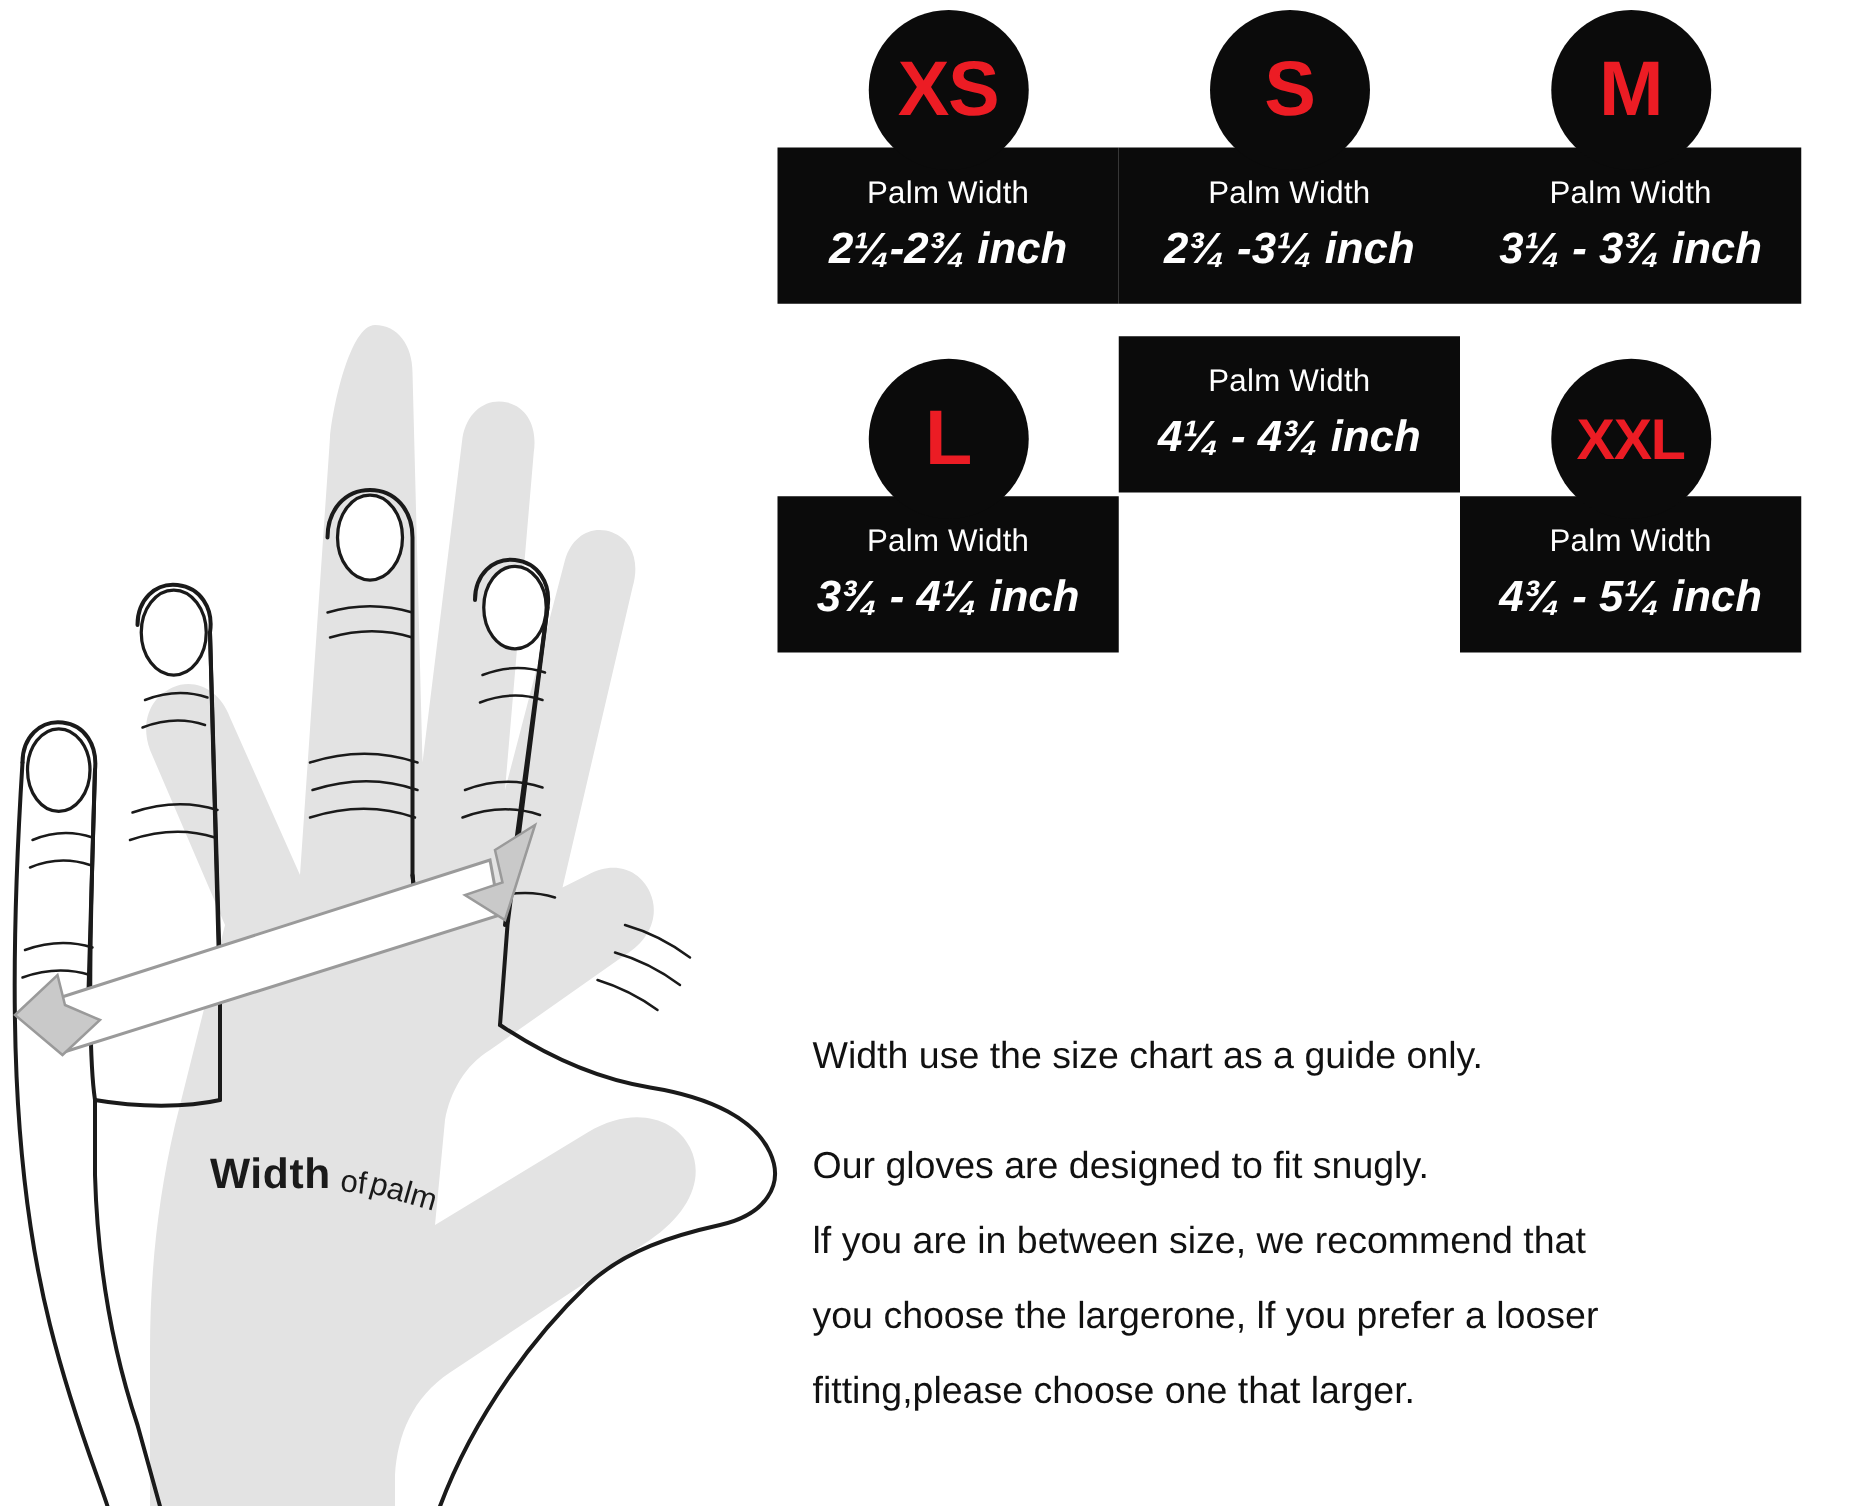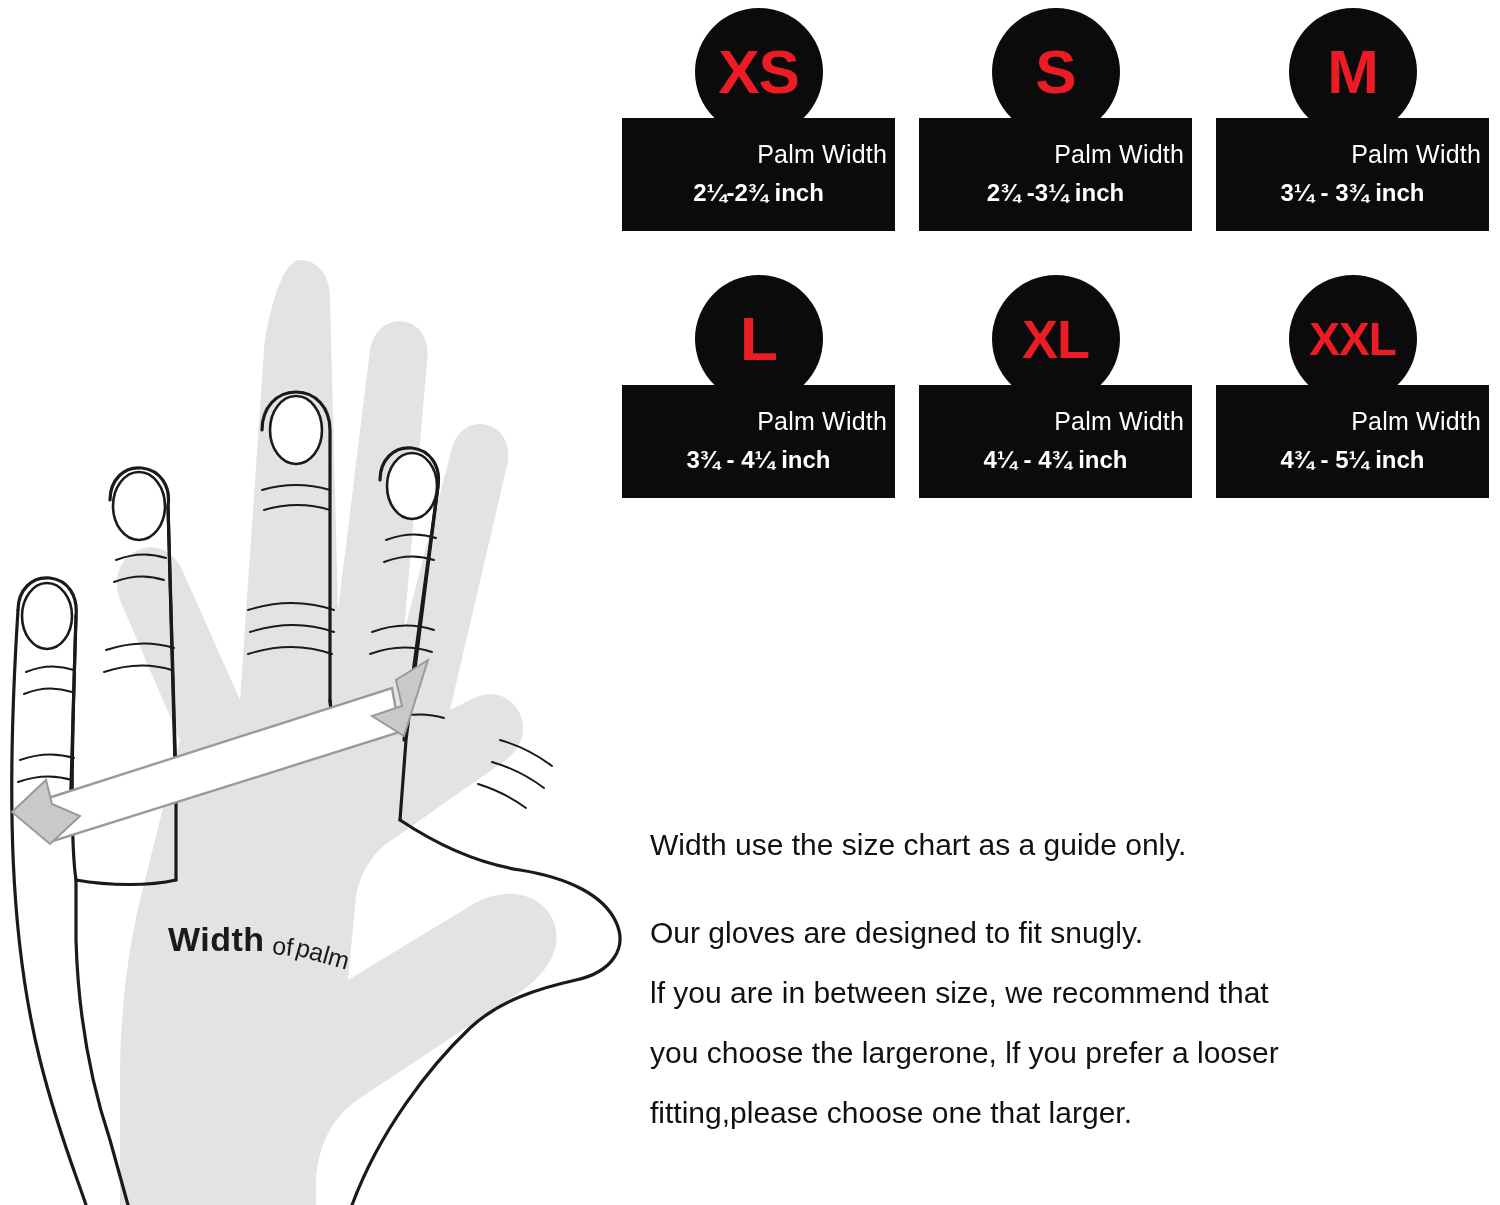--- a/index.html
+++ b/index.html
@@ -58,21 +58,20 @@
 
   
   #size-grid {
     position: absolute;
     left: 622px;
     top: 8px;
     width: 868px;
   }
   .size-row {
     display: flex;
-    gap: 24px;
     margin-bottom: 44px;
   }
   .size-cell {
     width: 273px;
     position: relative;
     display: flex;
     flex-direction: column;
     align-items: center;
   }
   .size-badge {
@@ -104,26 +103,26 @@
     margin-top: -18px;
     text-align: center;
     position: relative;
     z-index: 1;
   }
   .size-info .pw {
     font-size: 25px;
     font-weight: 400;
     margin-bottom: 10px;
     letter-spacing: 0.2px;
-    text-align: right;
   }
   .size-info .range {
-    font-size: 24px;
+    font-size: 35px;
     font-weight: 700;
     white-space: nowrap;
+    font-style: italic;
   }
   .size-info .range .unit {
     font-weight: 700;
   }
 
   
   #notes {
     position: absolute;
     left: 650px;
     top: 830px;
@@ -306,21 +305,20 @@
 
     <div class="size-cell">
       <div class="size-badge">L</div>
       <div class="size-info">
         <div class="pw">Palm Width</div>
         <div class="range"><span>3¾ - 4¼</span> <span class="unit">inch</span></div>
       </div>
     </div>
 
     <div class="size-cell">
-      <div class="size-badge small-text">XL</div>
       <div class="size-info">
         <div class="pw">Palm Width</div>
         <div class="range"><span>4¼ - 4¾</span> <span class="unit">inch</span></div>
       </div>
     </div>
 
     <div class="size-cell">
       <div class="size-badge xxl-text">XXL</div>
       <div class="size-info">
         <div class="pw">Palm Width</div>

